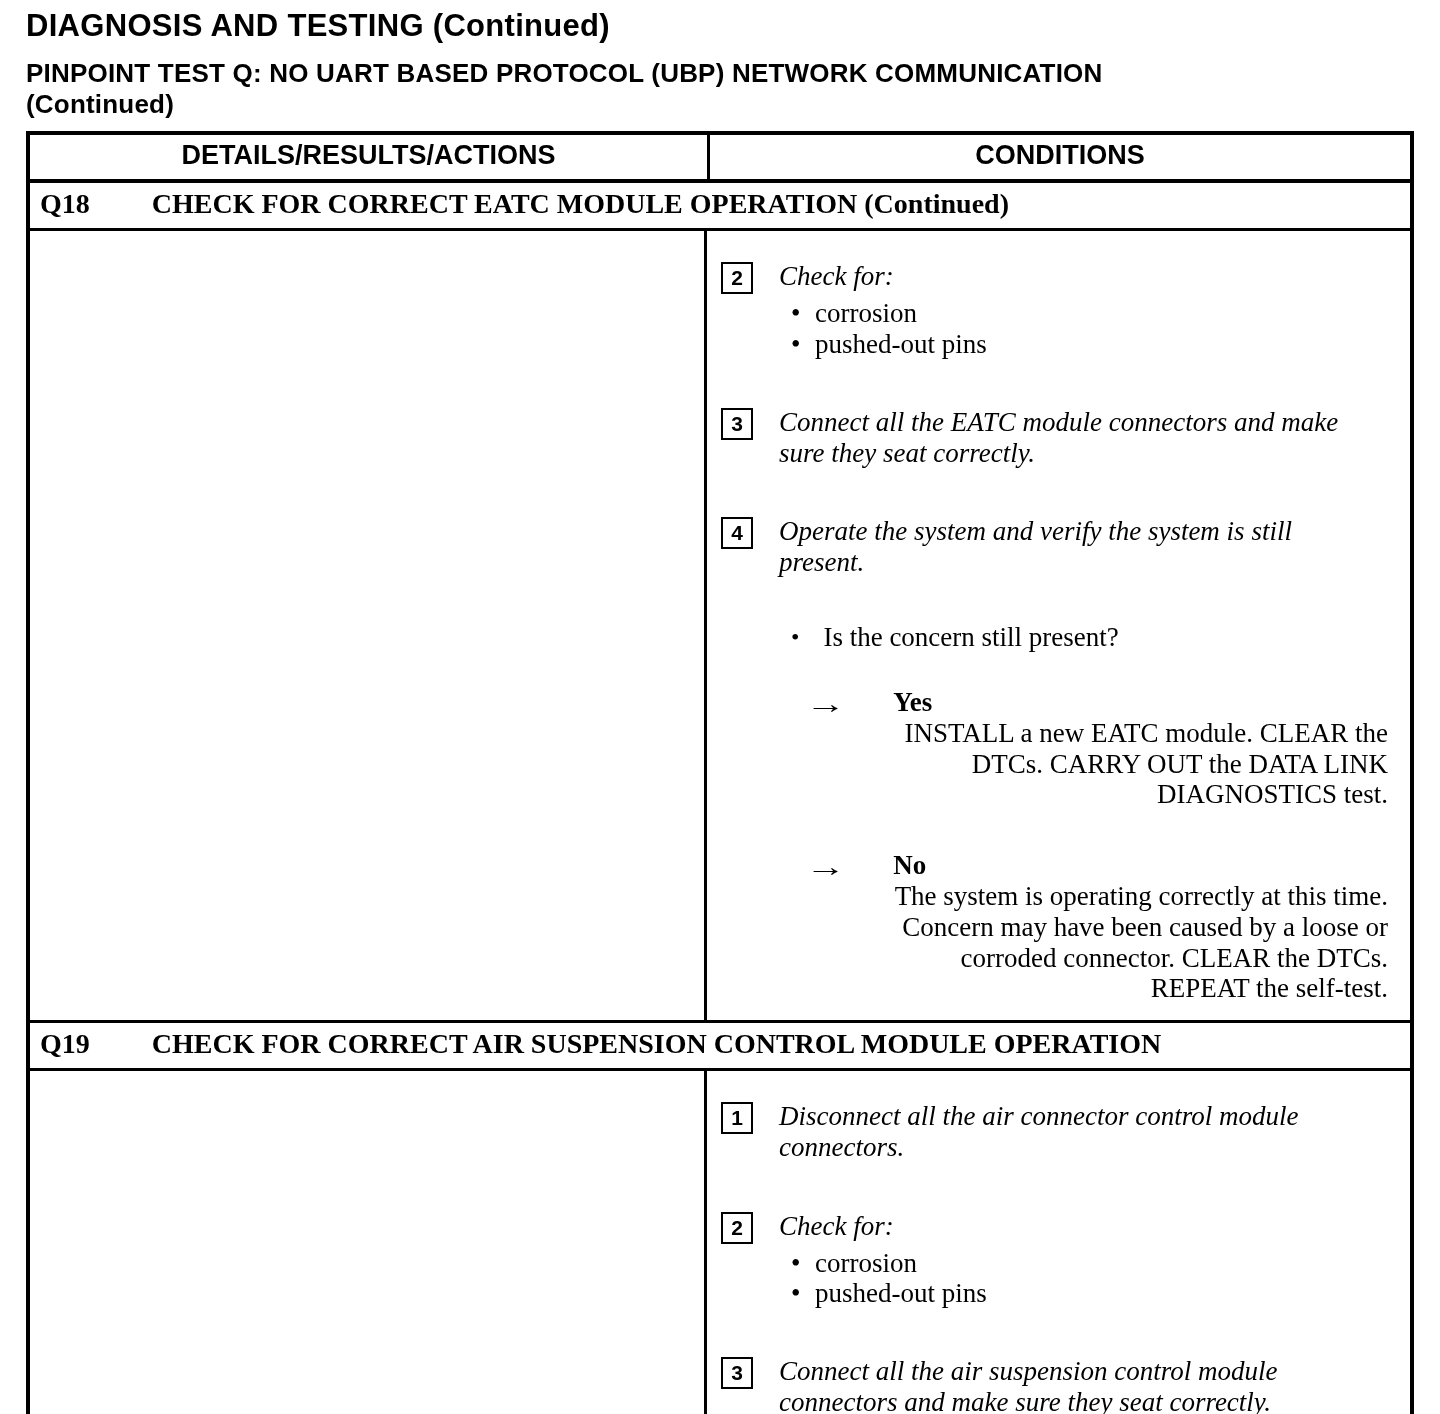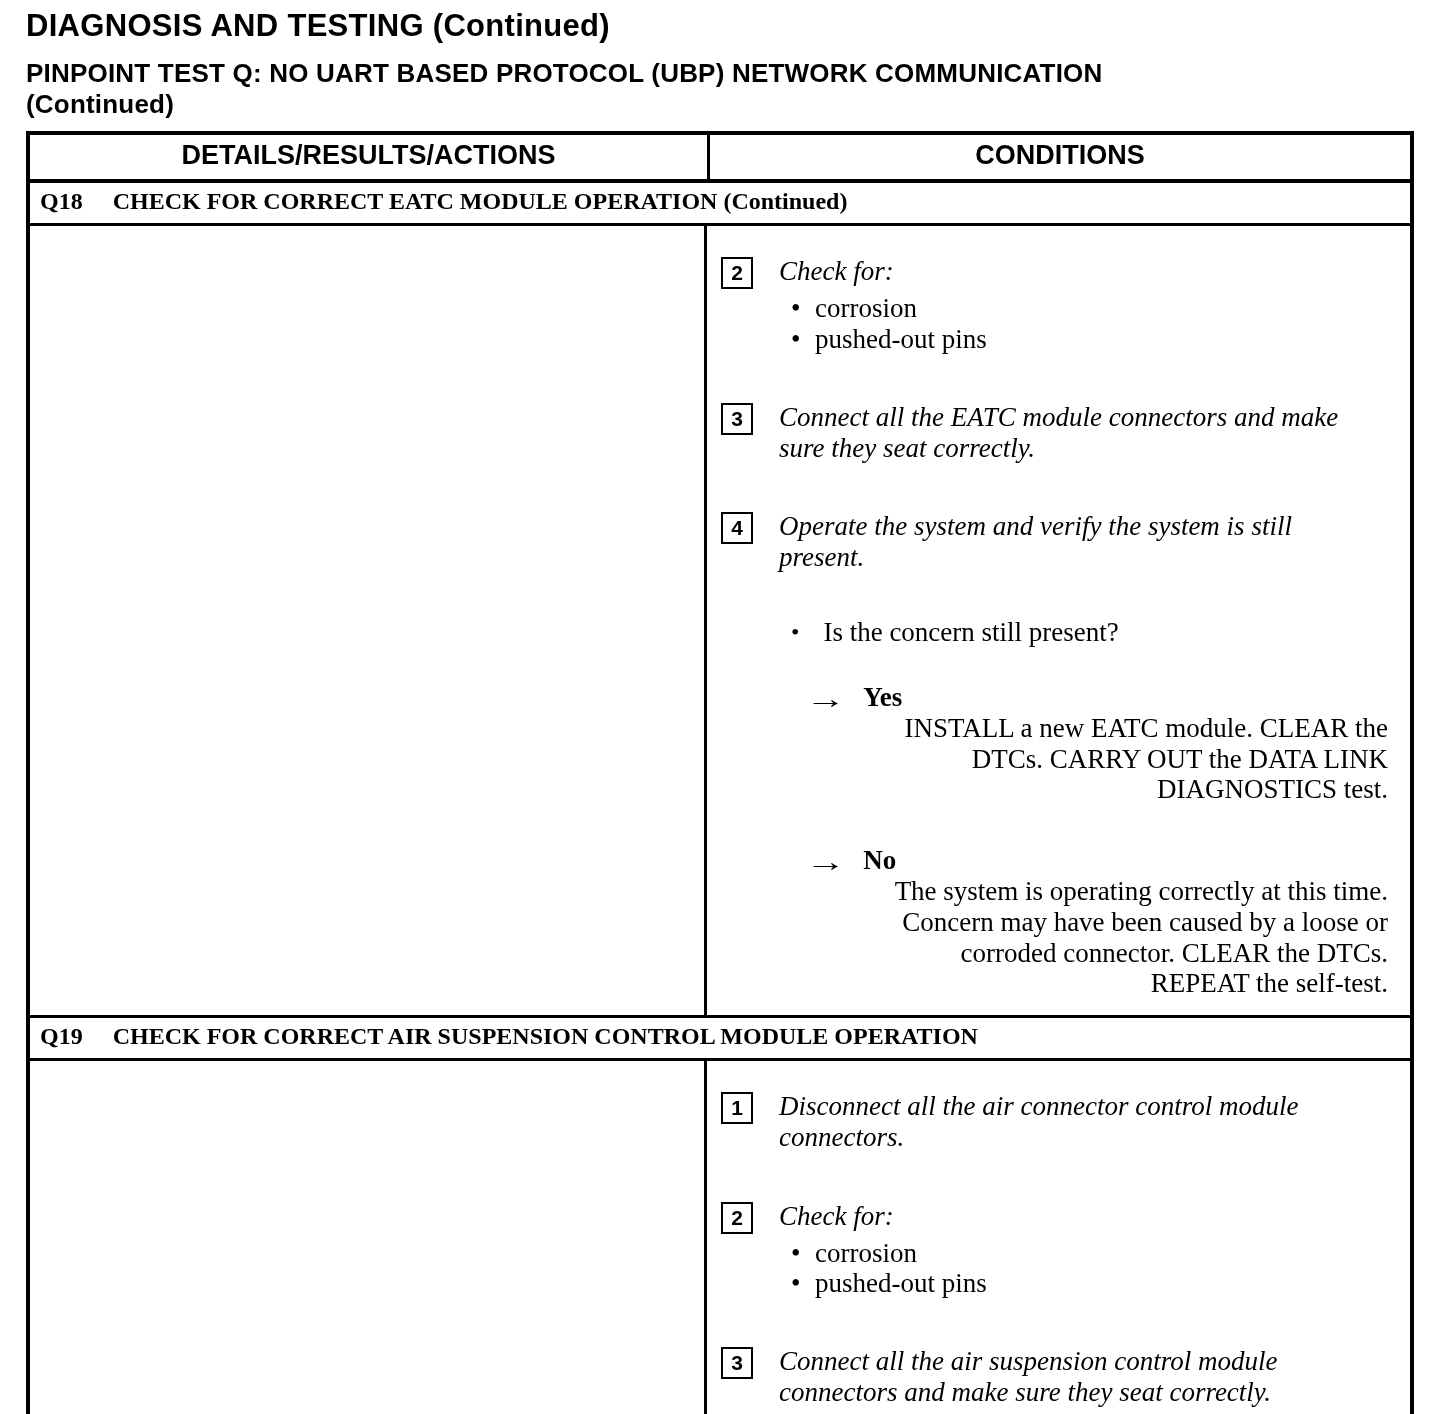--- a/index.html
+++ b/index.html
@@ -43,24 +43,24 @@
     font-weight: bold;
     font-size: 27px;
     text-align: center;
     padding: 5px 0 8px 0;
   }
   .th + .th { border-left: 3px solid #000; }
 
   .sec-row {
     border-bottom: 3px solid #000;
     font-weight: bold;
-    font-size: 24px;
+    font-size: 28px;
     padding: 5px 12px 8px 10px;
     display: flex;
-    gap: 30px;
+    gap: 62px;
     align-items: baseline;
     font-family: "Liberation Serif", serif;
   }
   .sec-id { flex: 0 0 auto; }
 
   .content-row {
     display: grid;
     grid-template-columns: 677px 1fr;
     border-bottom: 3px solid #000;
   }
@@ -121,21 +121,21 @@
   }
   .answer.answer-gap { margin-top: 40px; }
   .arrow {
     font-size: 27px;
     display: inline-block;
     transform: scaleX(1.5);
     transform-origin: left center;
     margin-top: 2px;
     width: 34px;
   }
-  .ans-label { font-weight: bold; font-size: 27px; }
+  .ans-label { font-weight: bold; font-size: 27px; margin-left: 30px; }
   .ans-text {
     font-size: 27px;
     line-height: 1.14;
     max-width: 552px;
     text-align: right;
   }
 </style>
 </head>
 <body>
 

